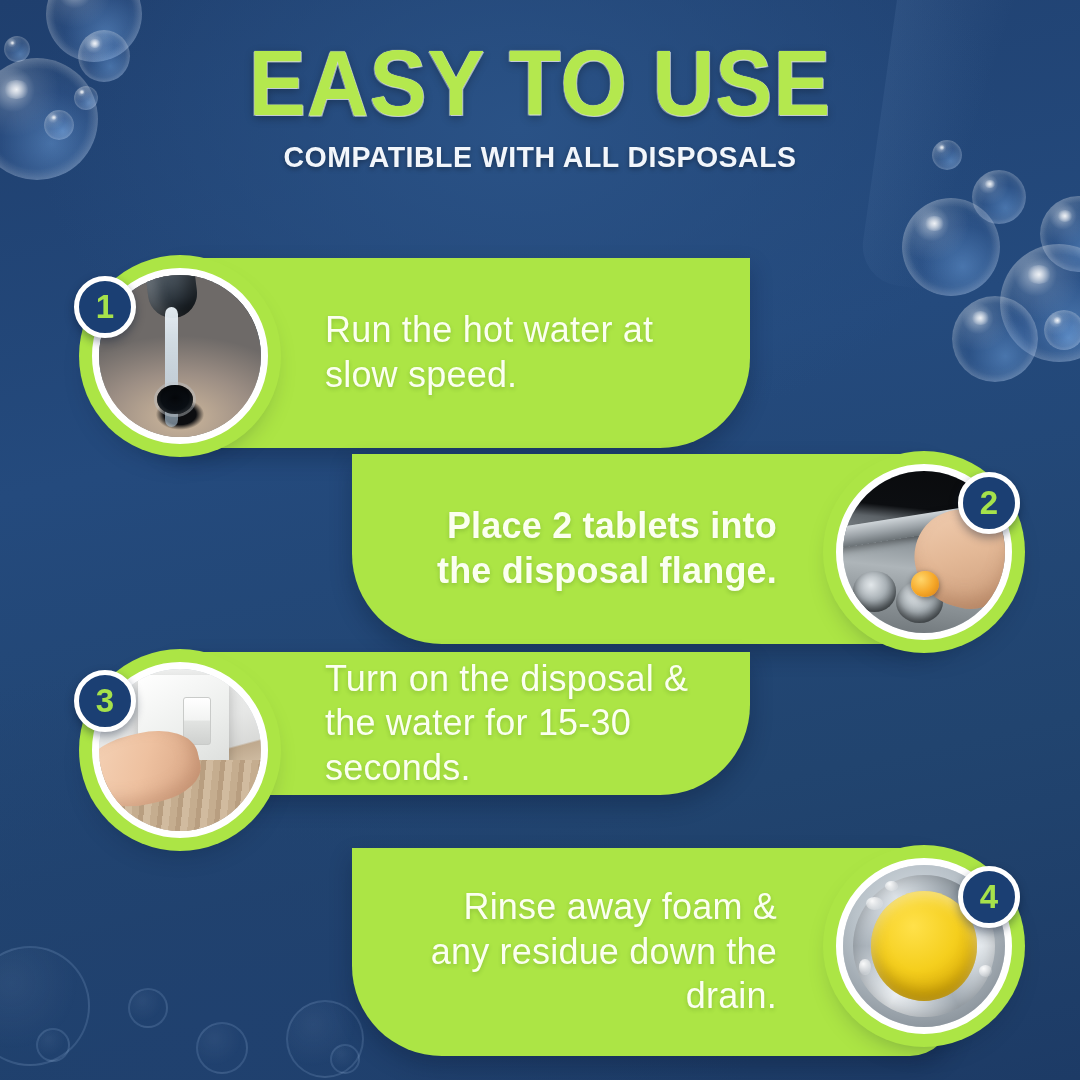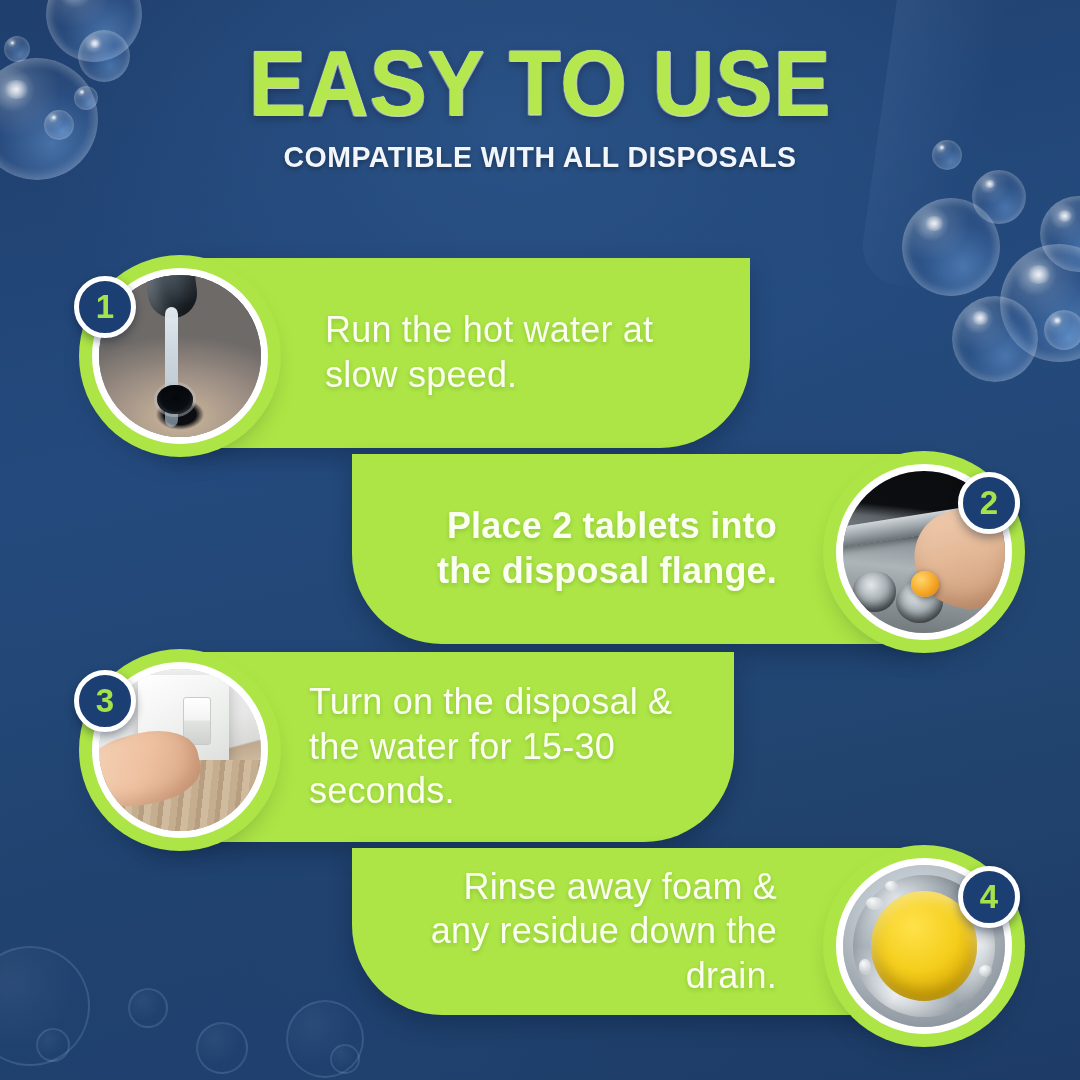--- a/index.html
+++ b/index.html
@@ -238,36 +238,36 @@
           <div class="ring1"></div>
           <div class="ring2"></div>
         <div class="hand"></div>
           <div class="tab"></div>
       </div>
     </div>
     <div class="badge" style="left:958px; top:472px;">2</div>
   </div>
 
   <div class="step">
-    <div class="pill left" style="left:134px; top:652px; width:600px; height:190px;align-items:center;">
+    <div class="pill left" style="left:150px; top:652px; width:600px; height:143px;align-items:center;">
       <div class="txt" style="padding-left:175px;">Turn on the disposal &amp; the water for 15-30 seconds.</div>
     </div>
     <div class="photo" style="left:92px; top:662px; width:176px; height:176px;">
       <div class="scene sc-switch">
         <div class="plate"></div>
           <div class="rock"></div>
         <div class="wood"></div>
           <div class="finger"></div>
       </div>
     </div>
     <div class="badge" style="left:74px; top:670px;">3</div>
   </div>
 
   <div class="step">
-    <div class="pill right" style="left:352px; top:848px; width:600px; height:167px;">
+    <div class="pill right" style="left:352px; top:848px; width:600px; height:208px;">
       <div class="txt" style="padding-right:175px;">Rinse away foam &amp; any residue down the drain.</div>
     </div>
     <div class="photo" style="left:836px; top:858px; width:176px; height:176px;">
       <div class="scene sc-drain">
         <div class="rim"></div>
           <div class="inner"></div>
         <div class="drop" style="left:14%; top:20%; width:11%; height:8%;"></div>
         <div class="drop" style="left:26%; top:10%; width:8%;  height:6%;"></div>
         <div class="drop" style="left:72%; top:24%; width:9%;  height:7%;"></div>
         <div class="drop" style="left:10%; top:58%; width:7%;  height:10%;"></div>

